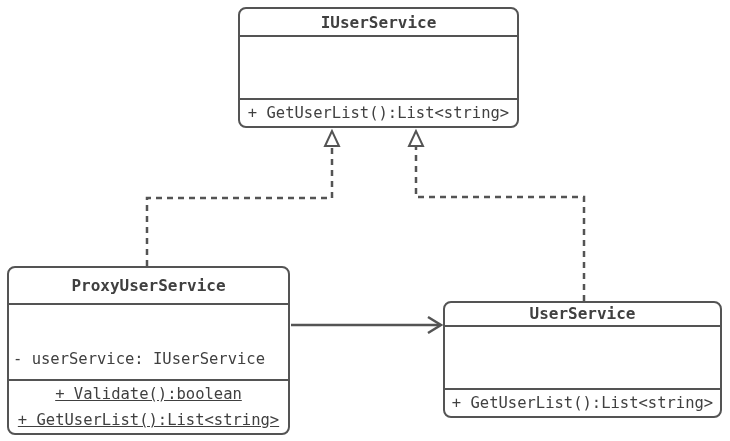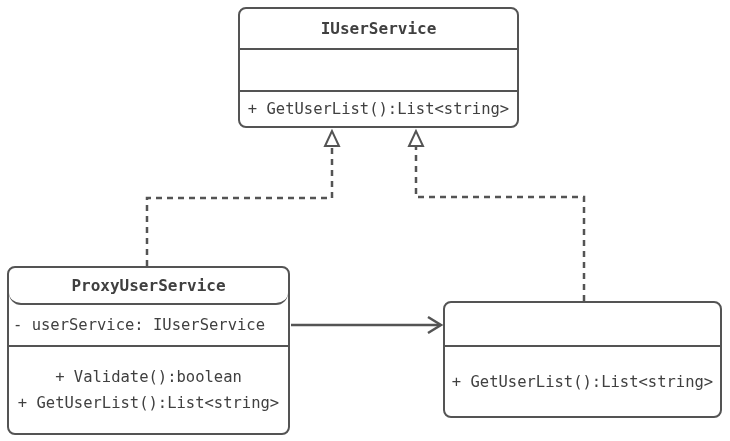--- a/index.html
+++ b/index.html
@@ -28,38 +28,39 @@
     font-weight:bold;
     font-size:16px;
     border-bottom:2.5px solid #545454;
   }
   .uml-attrs{
     box-sizing:border-box;
     display:flex;flex-direction:column;justify-content:center;
     border-bottom:2.5px solid #545454;
     font-size:15.5px;
     padding:0 4px;
+    margin-top:34px;
   }
   .uml-methods{
     box-sizing:border-box;
     display:flex;flex-direction:column;justify-content:center;
     font-size:15.5px;
     padding:0 4px;
     text-align:center;
   }
   .uml-line{white-space:pre;line-height:26px;}
   
   #cls-iuserservice{left:238px;top:7px;width:281px;height:121px;}
   #cls-iuserservice .uml-title{height:41px;}
   #cls-iuserservice .uml-attrs{height:42px;}
   #cls-iuserservice .uml-methods{flex:1;}
   #cls-proxyuserservice{left:7px;top:266px;width:283px;height:169px;}
-  #cls-proxyuserservice .uml-title{height:37px;border-radius:12px;}
+  #cls-proxyuserservice .uml-title{height:37px;}
   #cls-proxyuserservice .uml-attrs{height:42px;}
-  #cls-proxyuserservice .uml-methods{flex:1;}
+  #cls-proxyuserservice .uml-methods{flex:1;text-decoration:underline;}
   #cls-userservice{left:443px;top:301px;width:279px;height:117px;}
   #cls-userservice .uml-title{height:36px;}
   #cls-userservice .uml-attrs{height:44px;}
   #cls-userservice .uml-methods{flex:1;}
 </style>
 </head>
 <body>
 
 <div class="canvas">
 
@@ -94,19 +95,20 @@
     <div class="uml-attrs">
       <div class="uml-line">- userService: IUserService</div>
     </div>
     <div class="uml-methods">
       <div class="uml-line">+ Validate():boolean</div>
       <div class="uml-line">+ GetUserList():List&lt;string&gt;</div>
     </div>
   </div>
 
   <div class="uml-class" id="cls-userservice">
+    <div class="uml-title">UserService</div>
     <div class="uml-attrs"></div>
     <div class="uml-methods">
       <div class="uml-line">+ GetUserList():List&lt;string&gt;</div>
     </div>
   </div>
 
 </div>
 
 </body></html>

